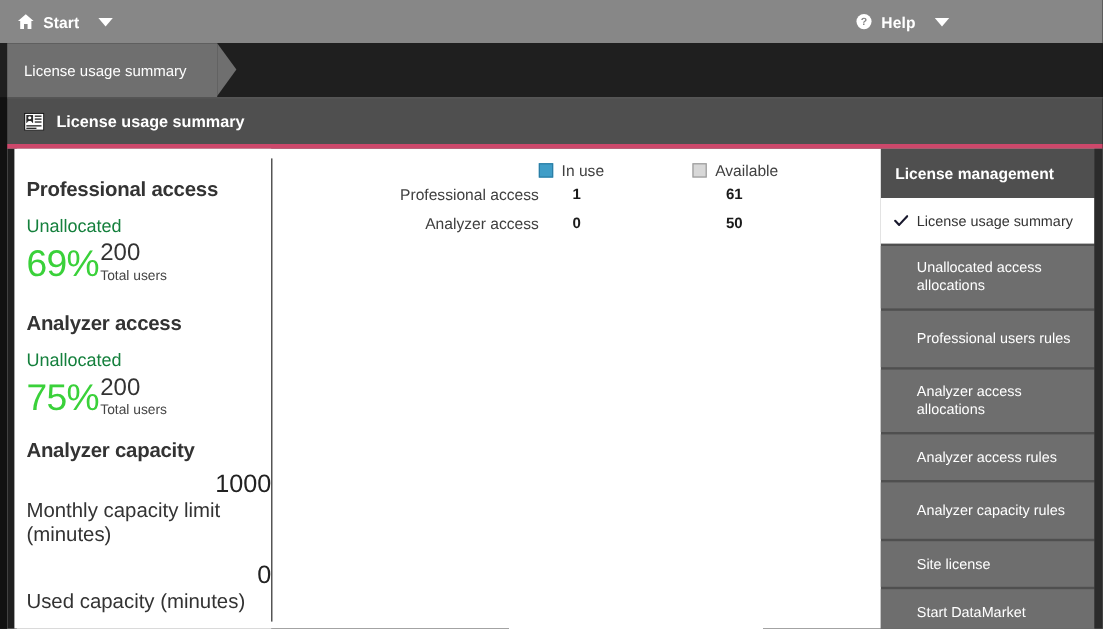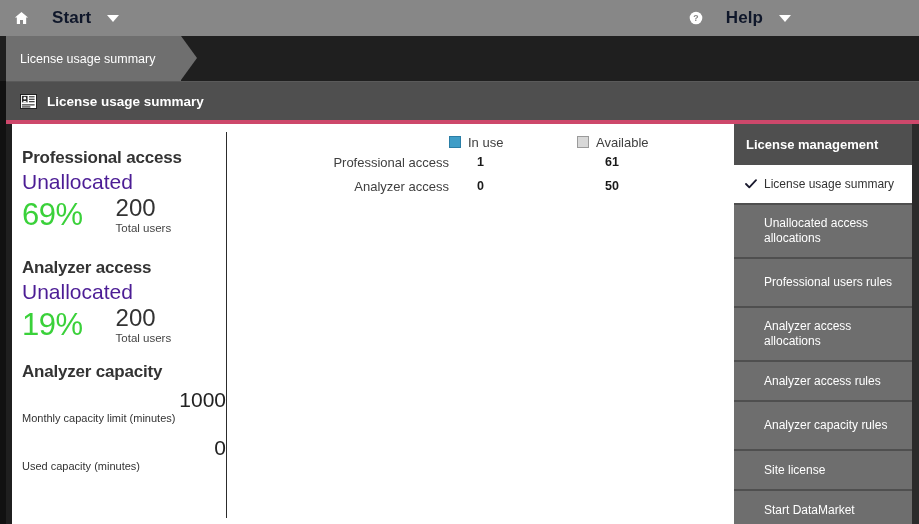--- a/index.html
+++ b/index.html
@@ -28,25 +28,24 @@
     padding-left: 14px; gap: 7px;
     height: 100%;
   }
   .topbar-right {
     position: absolute; right: 0; top: 0;
     height: 100%;
     display: flex; align-items: center;
     padding-right: 128px; gap: 7px;
   }
   .tb-label {
-    color: #0f172a;
-    font-size: 17px;
+    color: #ffffff;
+    font-size: 13px;
     font-weight: bold;
     letter-spacing: .1px;
-    margin-left: 16px;
   }
   .home-icon { width: 15px; height: 14px; display: block; }
   .help-icon { width: 14px; height: 14px; display: block; }
   .caret-down {
     width: 0; height: 0;
     border-left: 6px solid transparent;
     border-right: 6px solid transparent;
     border-top: 7px solid #ffffff;
     margin-left: 9px;
   }
@@ -122,54 +121,54 @@
   }
 
   .kpi-block { margin-bottom: 6px; }
   .kpi-title {
     font-size: 17px;
     font-weight: bold;
     color: #333333;
     letter-spacing: -.2px;
   }
   .kpi-sub {
-    font-size: 21px;
-    color: #4c1d95;
+    font-size: 15px;
+    color: #15803d;
     font-weight: normal;
-    margin-top: 2px;
-  }
-  .kpi-row { display: flex; align-items: center; margin-top: 2px; gap: 32px; }
+    margin-top: 12px;
+  }
+  .kpi-row { display: flex; align-items: flex-end; margin-top: 2px; }
   .kpi-pct {
     font-size: 31px;
     color: #3ad13a;
     font-weight: normal;
     line-height: 32px;
     letter-spacing: -.5px;
   }
   .kpi-side { margin-left: 1px; padding-top: 2px; }
   .kpi-total {
-    font-size: 24px;
+    font-size: 20px;
     color: #333333;
     line-height: 20px;
     font-weight: normal;
   }
   .kpi-totlabel {
     font-size: 11.5px;
     color: #444444;
     margin-top: 2px;
   }
   .cap-num {
     font-size: 21px;
     color: #222222;
     line-height: 24px;
     margin-top: 6px;
     text-align: right;
   }
   .cap-label {
-    font-size: 11px;
+    font-size: 17px;
     color: #333333;
     margin-top: 0px;
   }
 
   
   .table-pane {
     position: absolute; left: 228px; top: 0;
     width: 500px; height: 448px;
   }
   .tbl { position: relative; width: 100%; }
@@ -328,21 +327,21 @@
             <span class="kpi-total">200</span>
             <div class="kpi-totlabel">Total users</div>
           </span>
         </div>
       </div>
 
       <div class="kpi-block" style="margin-top:24px;">
         <div class="kpi-title">Analyzer access</div>
         <div class="kpi-sub">Unallocated</div>
         <div class="kpi-row">
-          <span class="kpi-pct">19%</span>
+          <span class="kpi-pct">75%</span>
           <span class="kpi-side">
             <span class="kpi-total">200</span>
             <div class="kpi-totlabel">Total users</div>
           </span>
         </div>
       </div>
 
       <div class="kpi-block" style="margin-top:18px;">
         <div class="kpi-title">Analyzer capacity</div>
         <div class="cap-num">1000</div>

